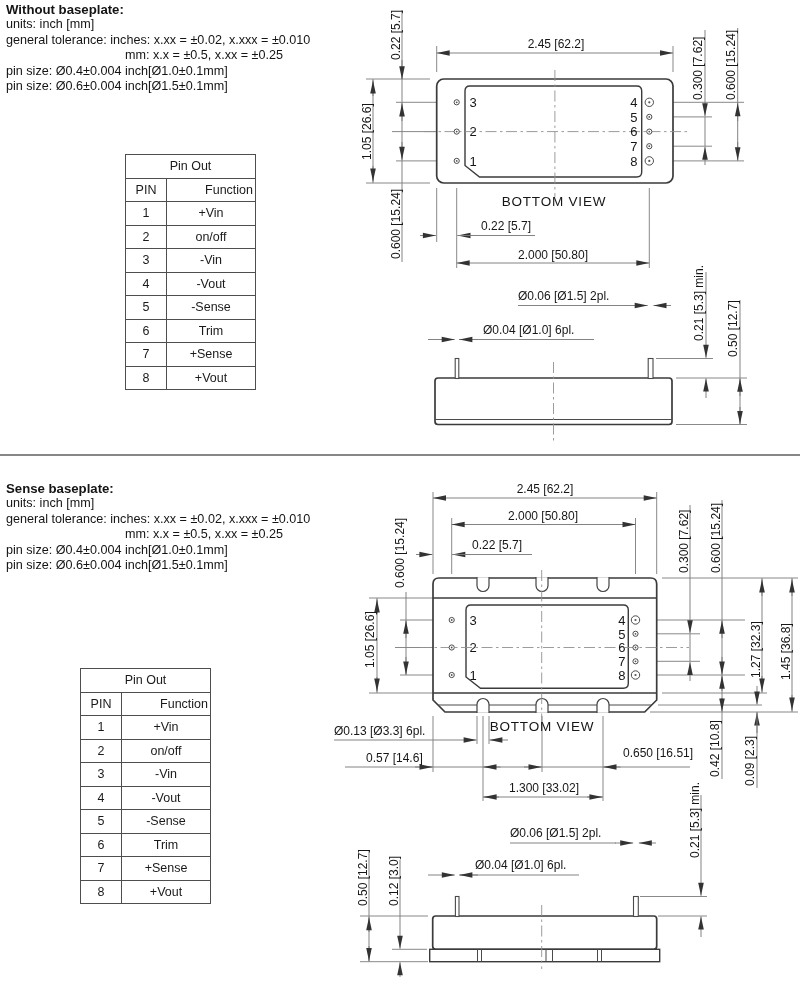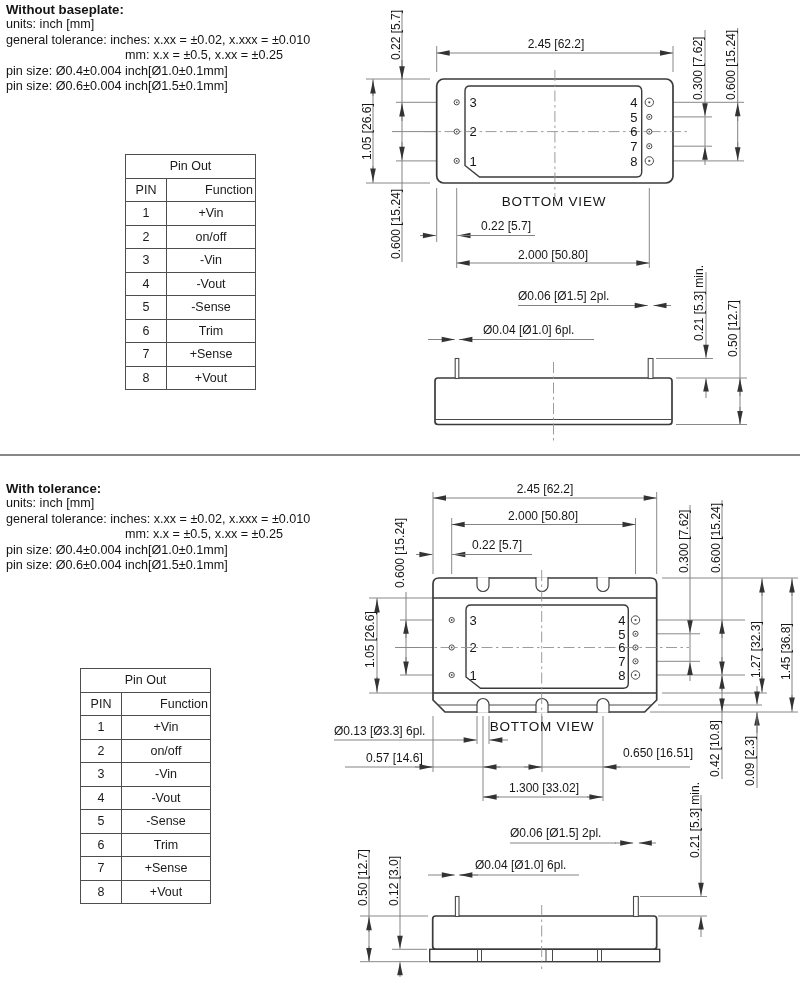--- a/index.html
+++ b/index.html
@@ -203,21 +203,21 @@
     <text class="dt" x="553" y="258.5" text-anchor="middle">2.000 [50.80]</text>
     <text class="dt" x="518" y="300">Ø0.06 [Ø1.5]  2pl.</text>
     <text class="dt" x="483" y="334">Ø0.04 [Ø1.0]  6pl.</text>
     <text class="dt" transform="translate(703,341) rotate(-90)">0.21 [5.3]  min.</text>
     <text class="dt" transform="translate(737,357) rotate(-90)">0.50 [12.7]</text>
   </svg>
 
   <div class="divider" style="top:454px;"></div>
 
   <div class="notes" style="left:6px;top:481px;">
-    <div class="hd">With tolerance:</div>
+    <div class="hd">Sense baseplate:</div>
     <div>units: inch [mm]</div>
     <div>general tolerance: inches: x.xx = ±0.02, x.xxx = ±0.010</div>
     <div class="indent">mm: x.x = ±0.5, x.xx = ±0.25</div>
     <div>pin size: Ø0.4±0.004 inch[Ø1.0±0.1mm]</div>
     <div>pin size: Ø0.6±0.004 inch[Ø1.5±0.1mm]</div>
   </div>
 
   <table class="pintable" style="left:80px;top:668px;">
     <tbody>
         <tr>

